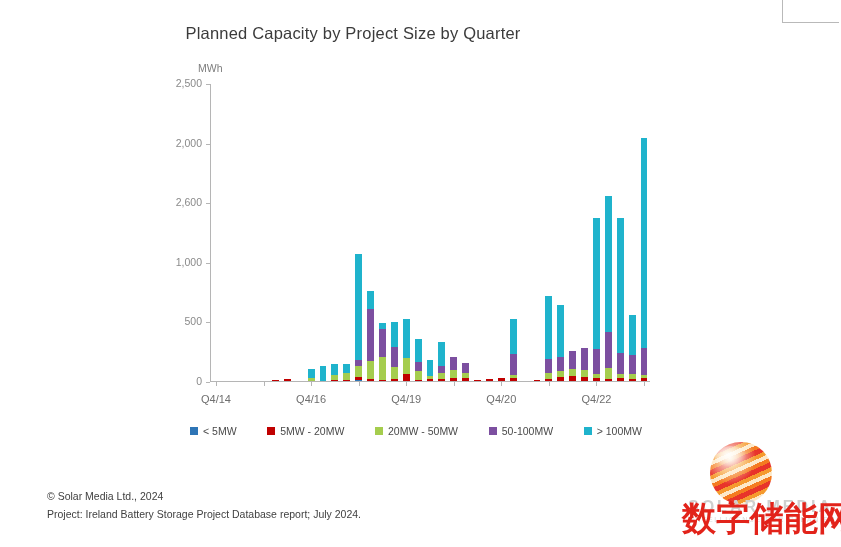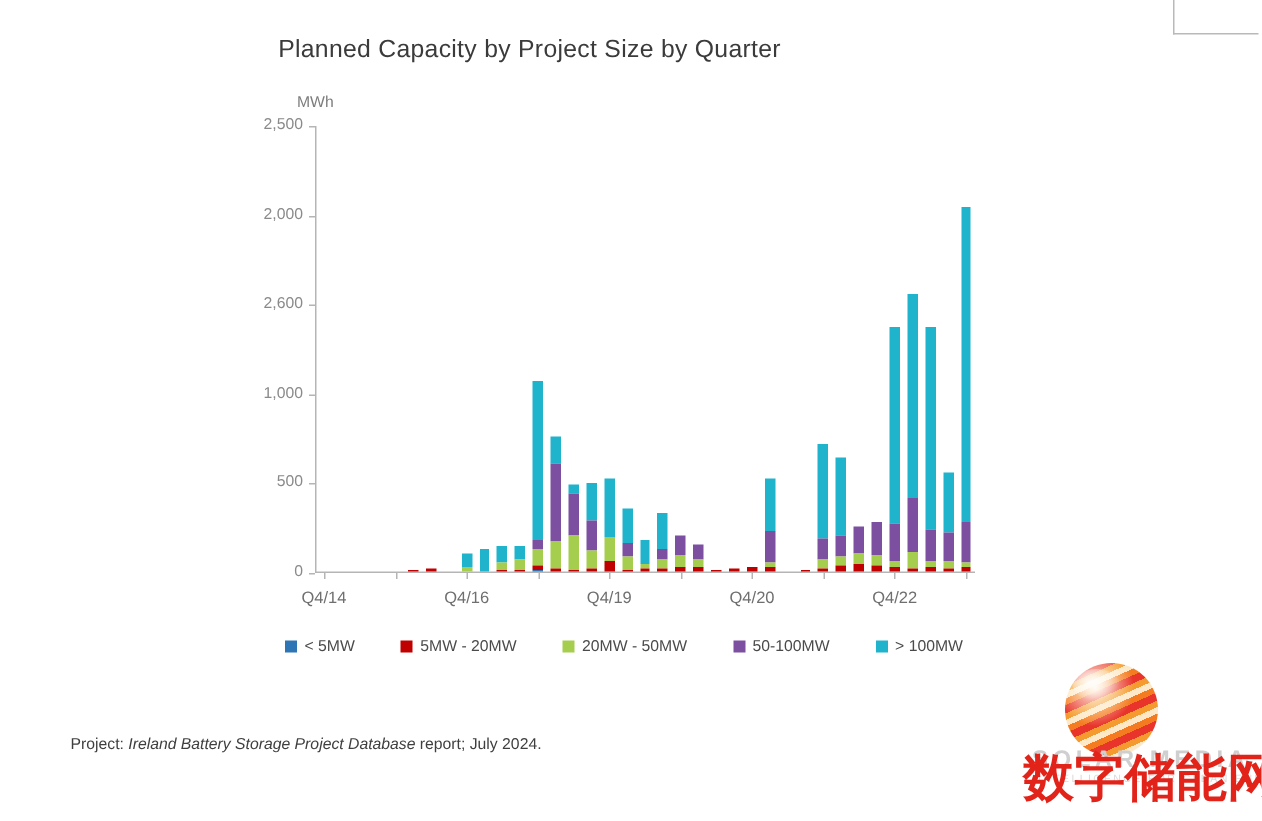--- a/index.html
+++ b/index.html
@@ -133,21 +133,21 @@
     flex: none;
   }
 
   #footer {
     position: absolute;
     left: 47px; top: 487px;
     font-size: 10.5px;
     color: #3f3f3f;
     line-height: 1.75;
   }
-  #footer .src-em { font-style: italic; }
+  #footer .src-em { }
   #footer-line2 { white-space: nowrap; }
 
   
   #watermark {
     position: absolute;
     left: 570px; top: 440px;
     width: 265px; height: 105px;
   }
   #sm-logo {
     position: absolute;
@@ -436,20 +436,21 @@
       <span class="legend-swatch" style="background: rgb(124, 79, 160);"></span>
       <span>50-100MW</span>
     </div>
     <div class="legend-item">
       <span class="legend-swatch" style="background: rgb(31, 179, 204);"></span>
       <span>&gt; 100MW</span>
     </div>
   </div>
 
 <div id="footer">
+  <div>© Solar Media Ltd., 2024</div>
   <div id="footer-line2"><span>Project: </span><span class="src-em">Ireland Battery Storage Project Database</span><span> report; July 2024.</span></div>
 </div>
 
 <div id="watermark">
   <div id="sm-logo">
     <div id="sm-logo-shine"></div>
   </div>
   <div id="sm-wordmark">SOLAR MEDIA</div>
   <div id="sm-subword">INTELLIGENCE FOR CLEAN ENERGY</div>
   <div id="desn-cn">数字储能网</div>

